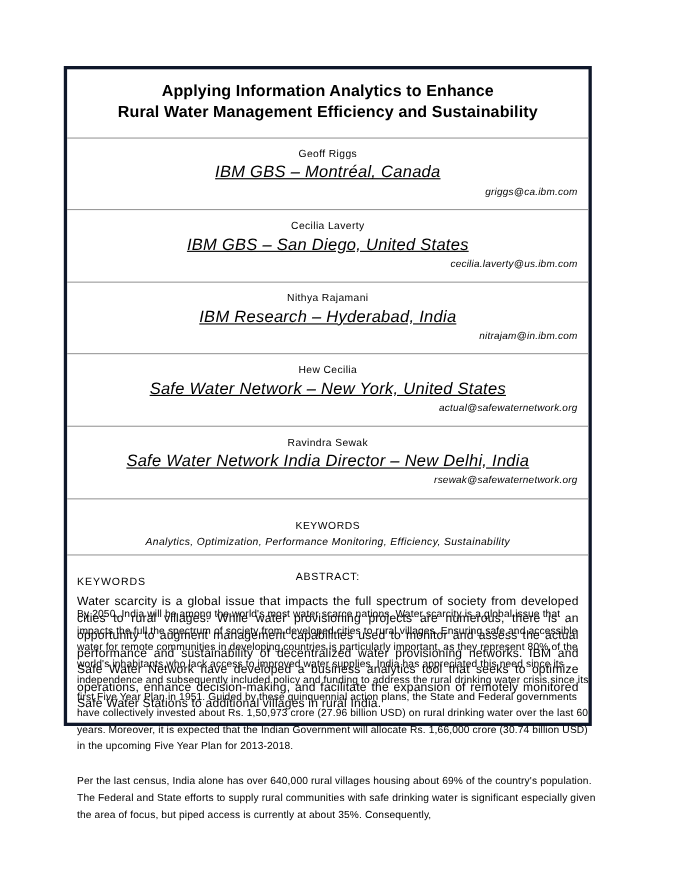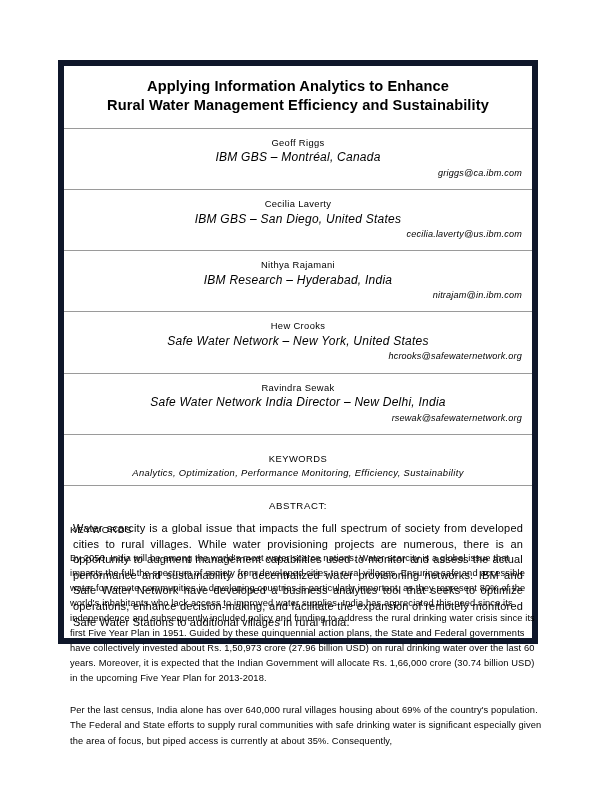--- a/index.html
+++ b/index.html
@@ -20,21 +20,21 @@
     height: 792px;
     box-sizing: border-box;
   }
 
   
   .header-table {
     position: absolute;
     left: 58px;
     top: 60px;
     width: 480px;
-    border: 6px solid #0f172a;
+    border: 3px solid #0f172a;
     border-collapse: collapse;
     box-sizing: border-box;
     background: #ffffff;
   }
   .header-table .cell {
     border-bottom: 1px solid #9a9a9a;
     box-sizing: border-box;
     text-align: center;
   }
   .header-table .cell:last-child {
@@ -53,24 +53,25 @@
 
   .author-cell {
     padding: 7px 10px 9px 10px;
   }
   .author-name {
     font-size: 9.4px;
     line-height: 1.45;
     letter-spacing: 0.35px;
   }
   .author-affil {
-    font-size: 12px;
+    font-size: 15px;
     font-style: italic;
     line-height: 1.45;
     letter-spacing: 0.25px;
+    text-decoration: underline;
   }
   .author-email {
     font-size: 9.1px;
     font-style: italic;
     line-height: 1.45;
     letter-spacing: 0.2px;
     text-align: right;
   }
 
   .keywords-cell {
@@ -149,23 +150,23 @@
       <div class="author-email">cecilia.laverty@us.ibm.com</div>
     </div>
 
     <div class="cell author-cell">
       <div class="author-name">Nithya Rajamani</div>
       <div class="author-affil">IBM Research – Hyderabad, India</div>
       <div class="author-email">nitrajam@in.ibm.com</div>
     </div>
 
     <div class="cell author-cell">
-      <div class="author-name">Hew Crooks</div>
+      <div class="author-name">Hew Cecilia</div>
       <div class="author-affil">Safe Water Network – New York, United States</div>
-      <div class="author-email">hcrooks@safewaternetwork.org</div>
+      <div class="author-email">actual@safewaternetwork.org</div>
     </div>
 
     <div class="cell author-cell">
       <div class="author-name">Ravindra Sewak</div>
       <div class="author-affil">Safe Water Network India Director – New Delhi, India</div>
       <div class="author-email">rsewak@safewaternetwork.org</div>
     </div>
 
     <div class="cell keywords-cell">
       <div class="keywords-title">KEYWORDS</div>

